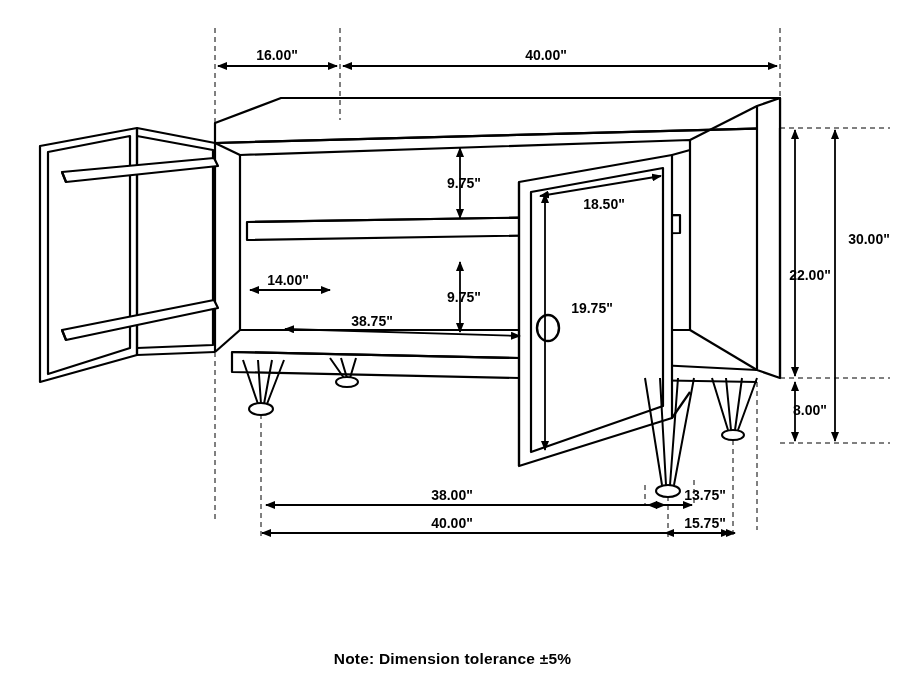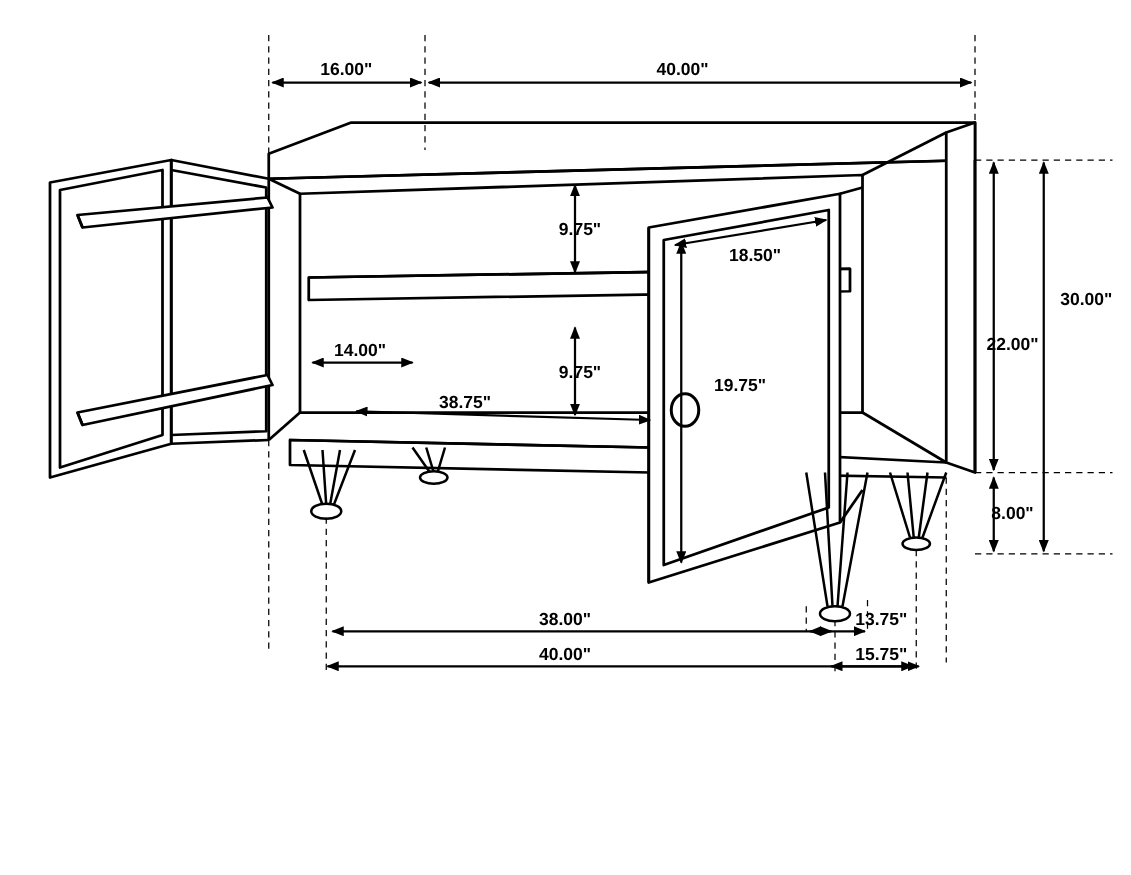--- a/index.html
+++ b/index.html
@@ -209,13 +209,14 @@
     <g>
       <line x1="648" y1="505" x2="692" y2="505" stroke="#000" stroke-width="1.8" marker-start="url(#arrHs)" marker-end="url(#arrH)"></line>
       <text class="dim" x="705" y="500" text-anchor="middle">13.75"</text>
     </g>
     <g>
       <line x1="665" y1="533" x2="735" y2="533" stroke="#000" stroke-width="1.8" marker-start="url(#arrHs)" marker-end="url(#arrH)"></line>
       <text class="dim" x="705" y="528" text-anchor="middle">15.75"</text>
     </g>
   </svg>
 
+  <div class="note">Note: Dimension tolerance ±5%</div>
 </div>
 
 </body></html>

